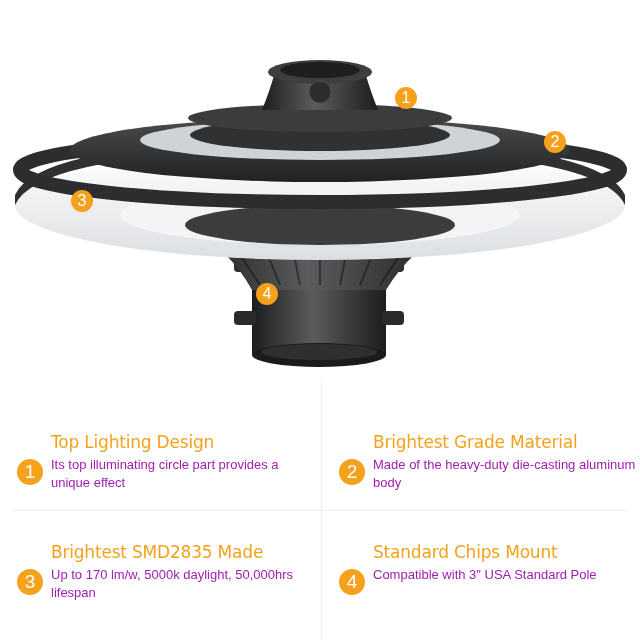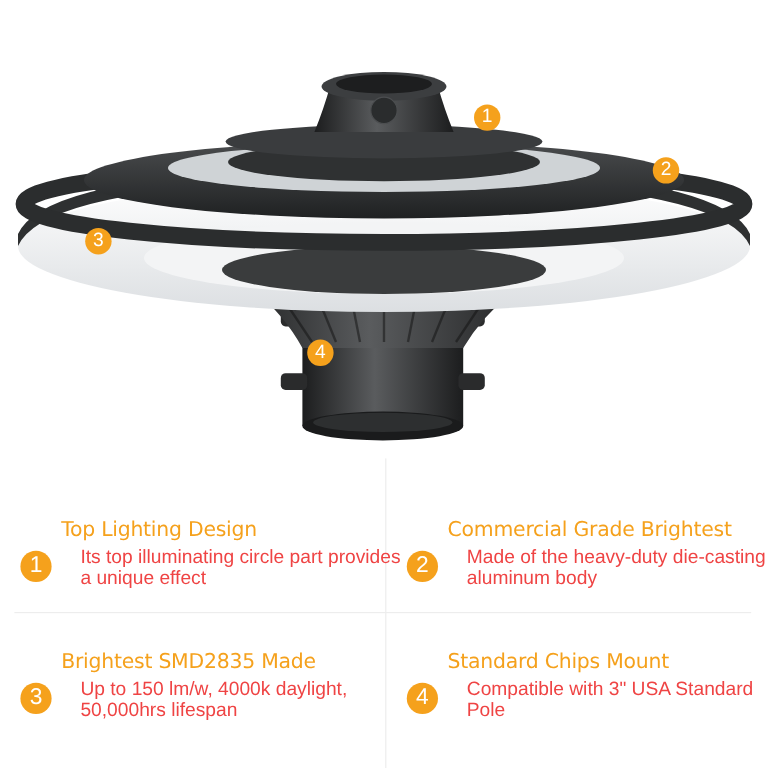--- a/index.html
+++ b/index.html
@@ -5,21 +5,21 @@
   html, body { margin:0; padding:0; }
   body { width:640px; height:640px; background:#ffffff; position:relative; overflow:hidden; font-family:"Liberation Sans", sans-serif; }
   .product { position:absolute; left:0; top:0; width:640px; height:380px; }
   .badge { position:absolute; width:22px; height:22px; border-radius:50%; background:#f5a11c; color:#fff; font-family:"Liberation Sans", sans-serif; font-size:16px; line-height:22px; text-align:center; }
   .grid { position:absolute; left:0; top:382px; width:640px; height:258px; }
   .vline { position:absolute; left:321px; top:0; width:1px; height:258px; background:#ededed; }
   .hline { position:absolute; left:12px; top:128px; width:614px; height:1px; background:#ededed; }
   .feature { position:absolute; width:300px; }
   .feature .num { position:absolute; left:0; top:27px; width:26px; height:26px; border-radius:50%; background:#f5a11c; color:#fff; font-size:19px; line-height:26px; text-align:center; }
   .feature .title { position:absolute; left:34px; top:0; font-family:"DejaVu Sans", sans-serif; font-size:17px; color:#f5a11c; white-space:nowrap; letter-spacing:-0.2px;text-align:right; }
-  .feature .desc { position:absolute; left:50px; top:24px; font-size:16px; line-height:18px; color:#ef4444; width:270px; }
+  .feature .desc { position:absolute; left:34px; top:24px; font-size:13px; line-height:18px; color:#a21caf; width:270px; }
 </style>
 </head>
 <body>
 
 <div class="product">
   <svg width="640" height="380" viewBox="0 0 640 380">
     <defs>
       <linearGradient id="metal" x1="0" y1="0" x2="0" y2="1">
         <stop offset="0" stop-color="#4a4c4e"></stop>
           <stop offset="1" stop-color="#1f2122"></stop>
@@ -86,28 +86,28 @@
   <div class="hline"></div>
 
   <div class="feature" style="left:17px;top:50px;">
     <div class="num">1</div>
     <div class="title">Top Lighting Design</div>
     <div class="desc">Its top illuminating circle part provides a unique effect</div>
   </div>
 
   <div class="feature" style="left:339px;top:50px;">
     <div class="num">2</div>
-    <div class="title">Commercial Grade Brightest</div>
+    <div class="title">Brightest Grade Material</div>
     <div class="desc">Made of the heavy-duty die-casting aluminum body</div>
   </div>
 
   <div class="feature" style="left:17px;top:160px;">
     <div class="num">3</div>
     <div class="title">Brightest SMD2835 Made</div>
-    <div class="desc">Up to 150 lm/w, 4000k daylight, 50,000hrs lifespan</div>
+    <div class="desc">Up to 170 lm/w, 5000k daylight, 50,000hrs lifespan</div>
   </div>
 
   <div class="feature" style="left:339px;top:160px;">
     <div class="num">4</div>
     <div class="title">Standard Chips Mount</div>
     <div class="desc">Compatible with 3" USA Standard Pole</div>
   </div>
 </div>
 
 </body></html>

